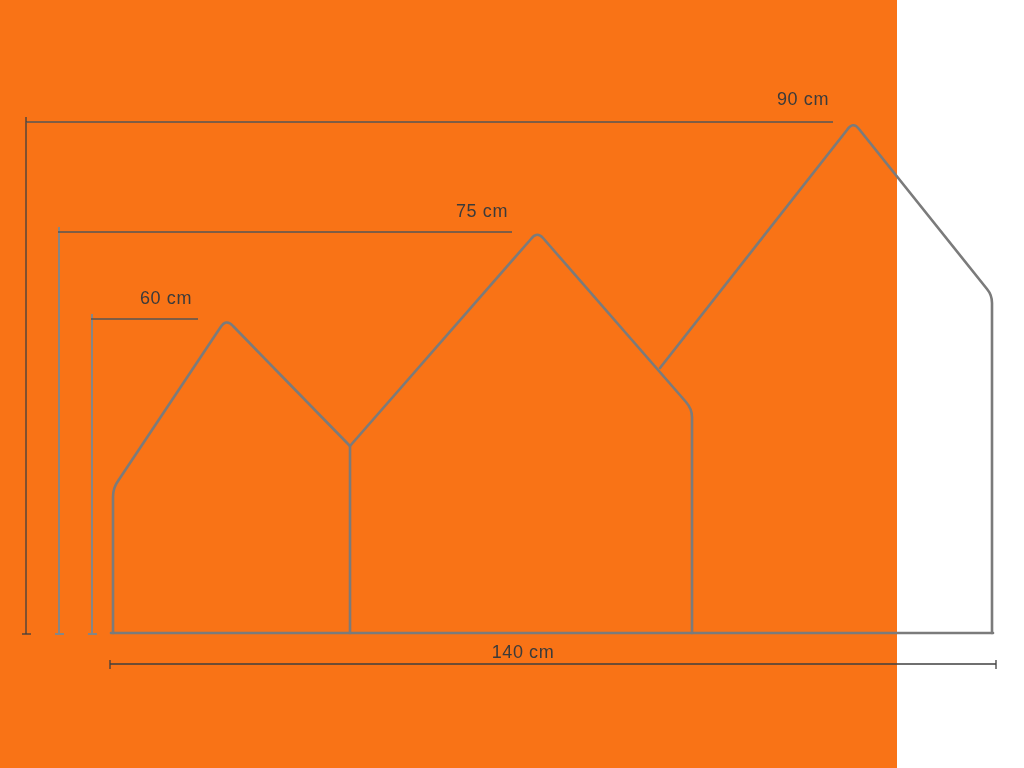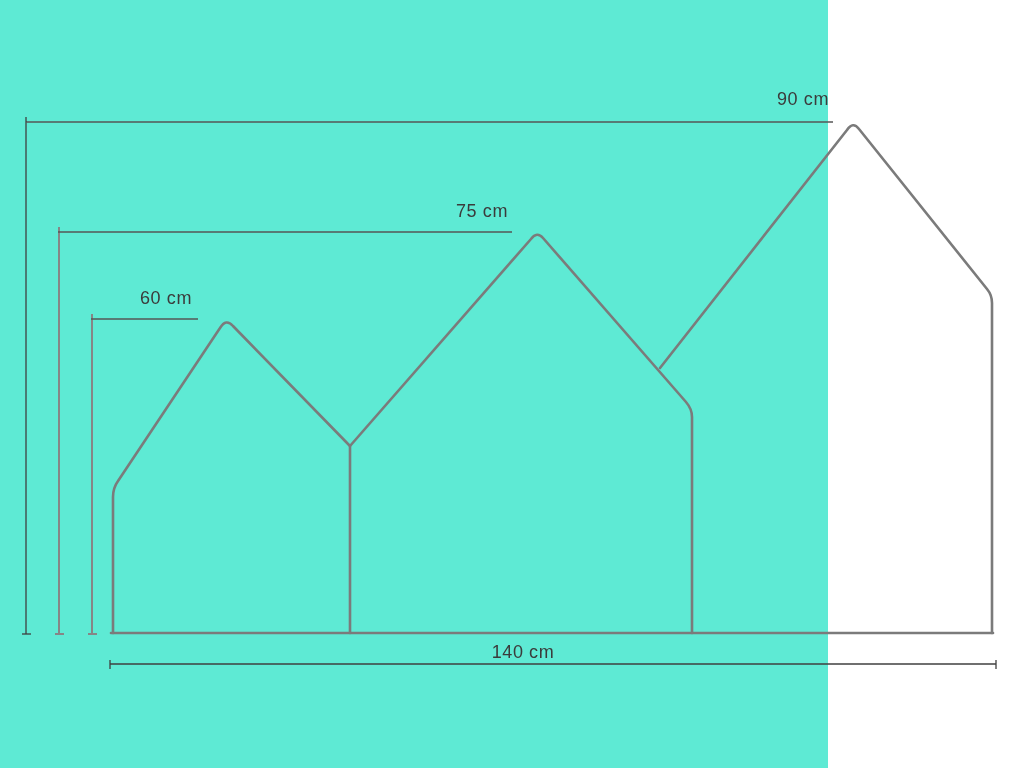--- a/index.html
+++ b/index.html
@@ -6,23 +6,23 @@
     margin: 0;
     padding: 0;
     background: #ffffff;
     width: 1024px;
     height: 768px;
     overflow: hidden;
     font-family: "Liberation Sans", sans-serif;
   }
   .canvas {
     position: relative;
-    width: 828px;
+    width: 897px;
     height: 768px;
-    background: #5eead4;
+    background: #f97316;
   }
   svg { display: block; }
   .outline {
     fill: none;
     stroke: #7b7b7b;
     stroke-width: 2.6;
     stroke-linecap: round;
     stroke-linejoin: round;
   }
   .dim-thin {

